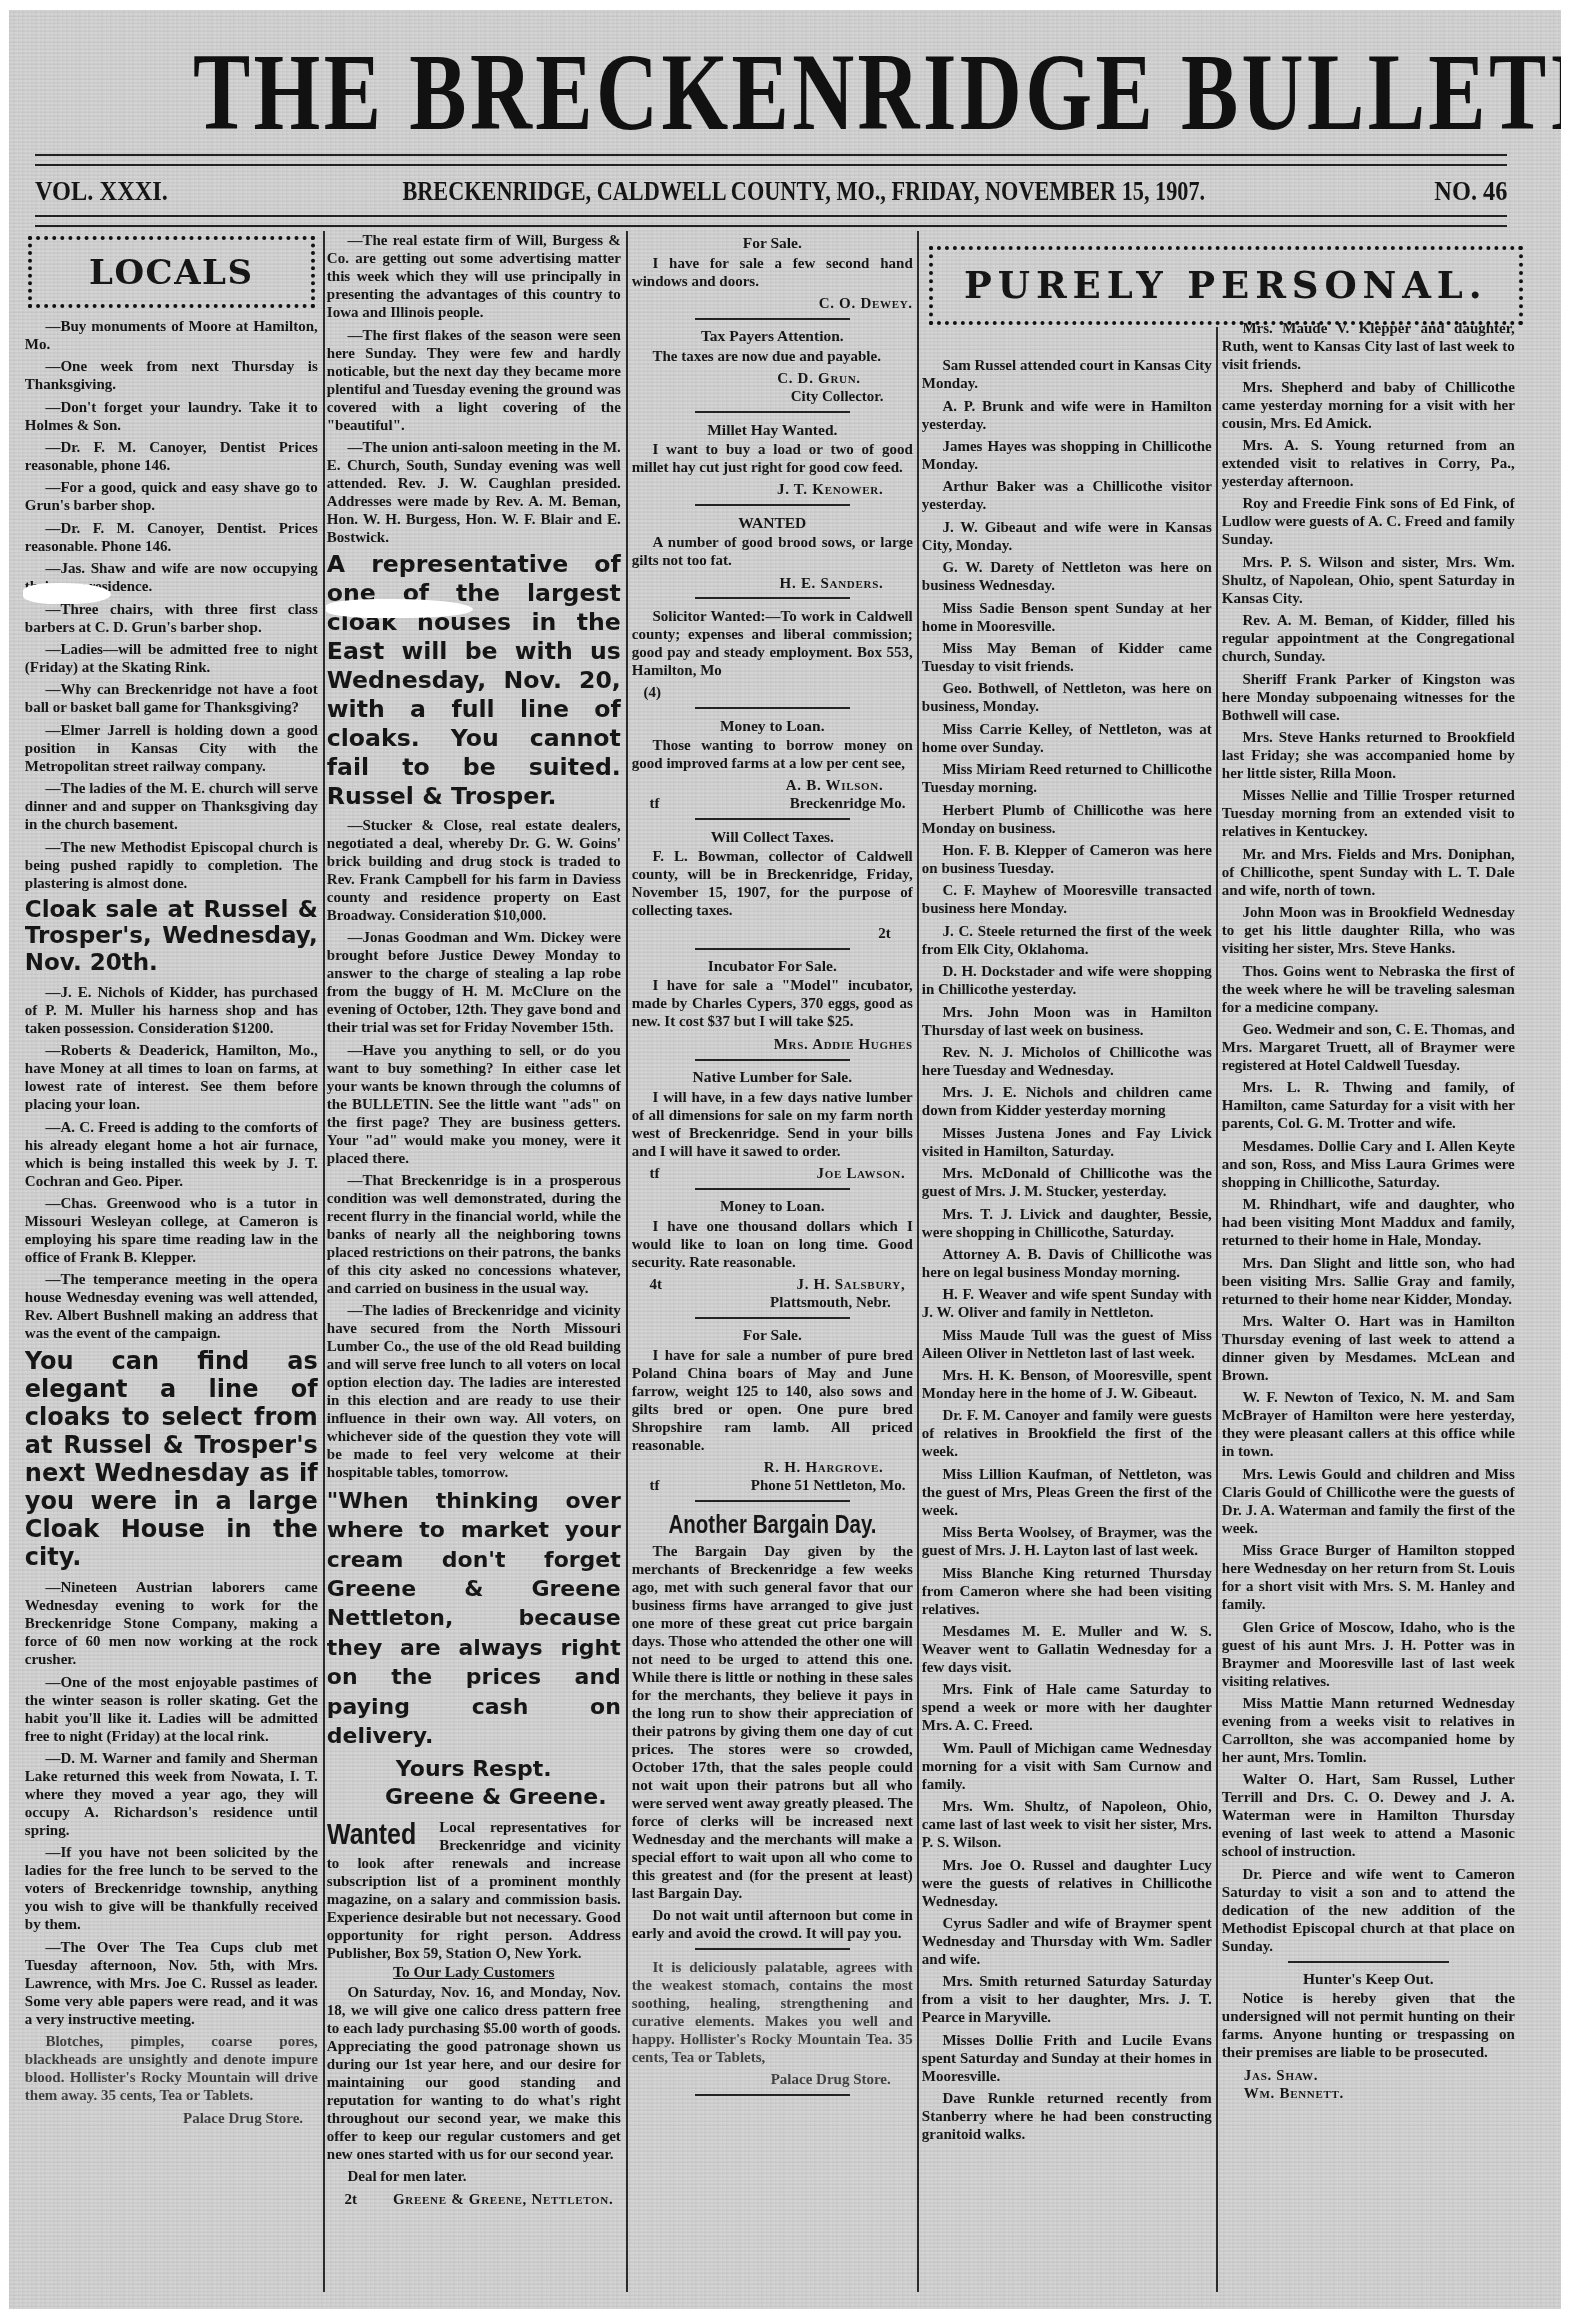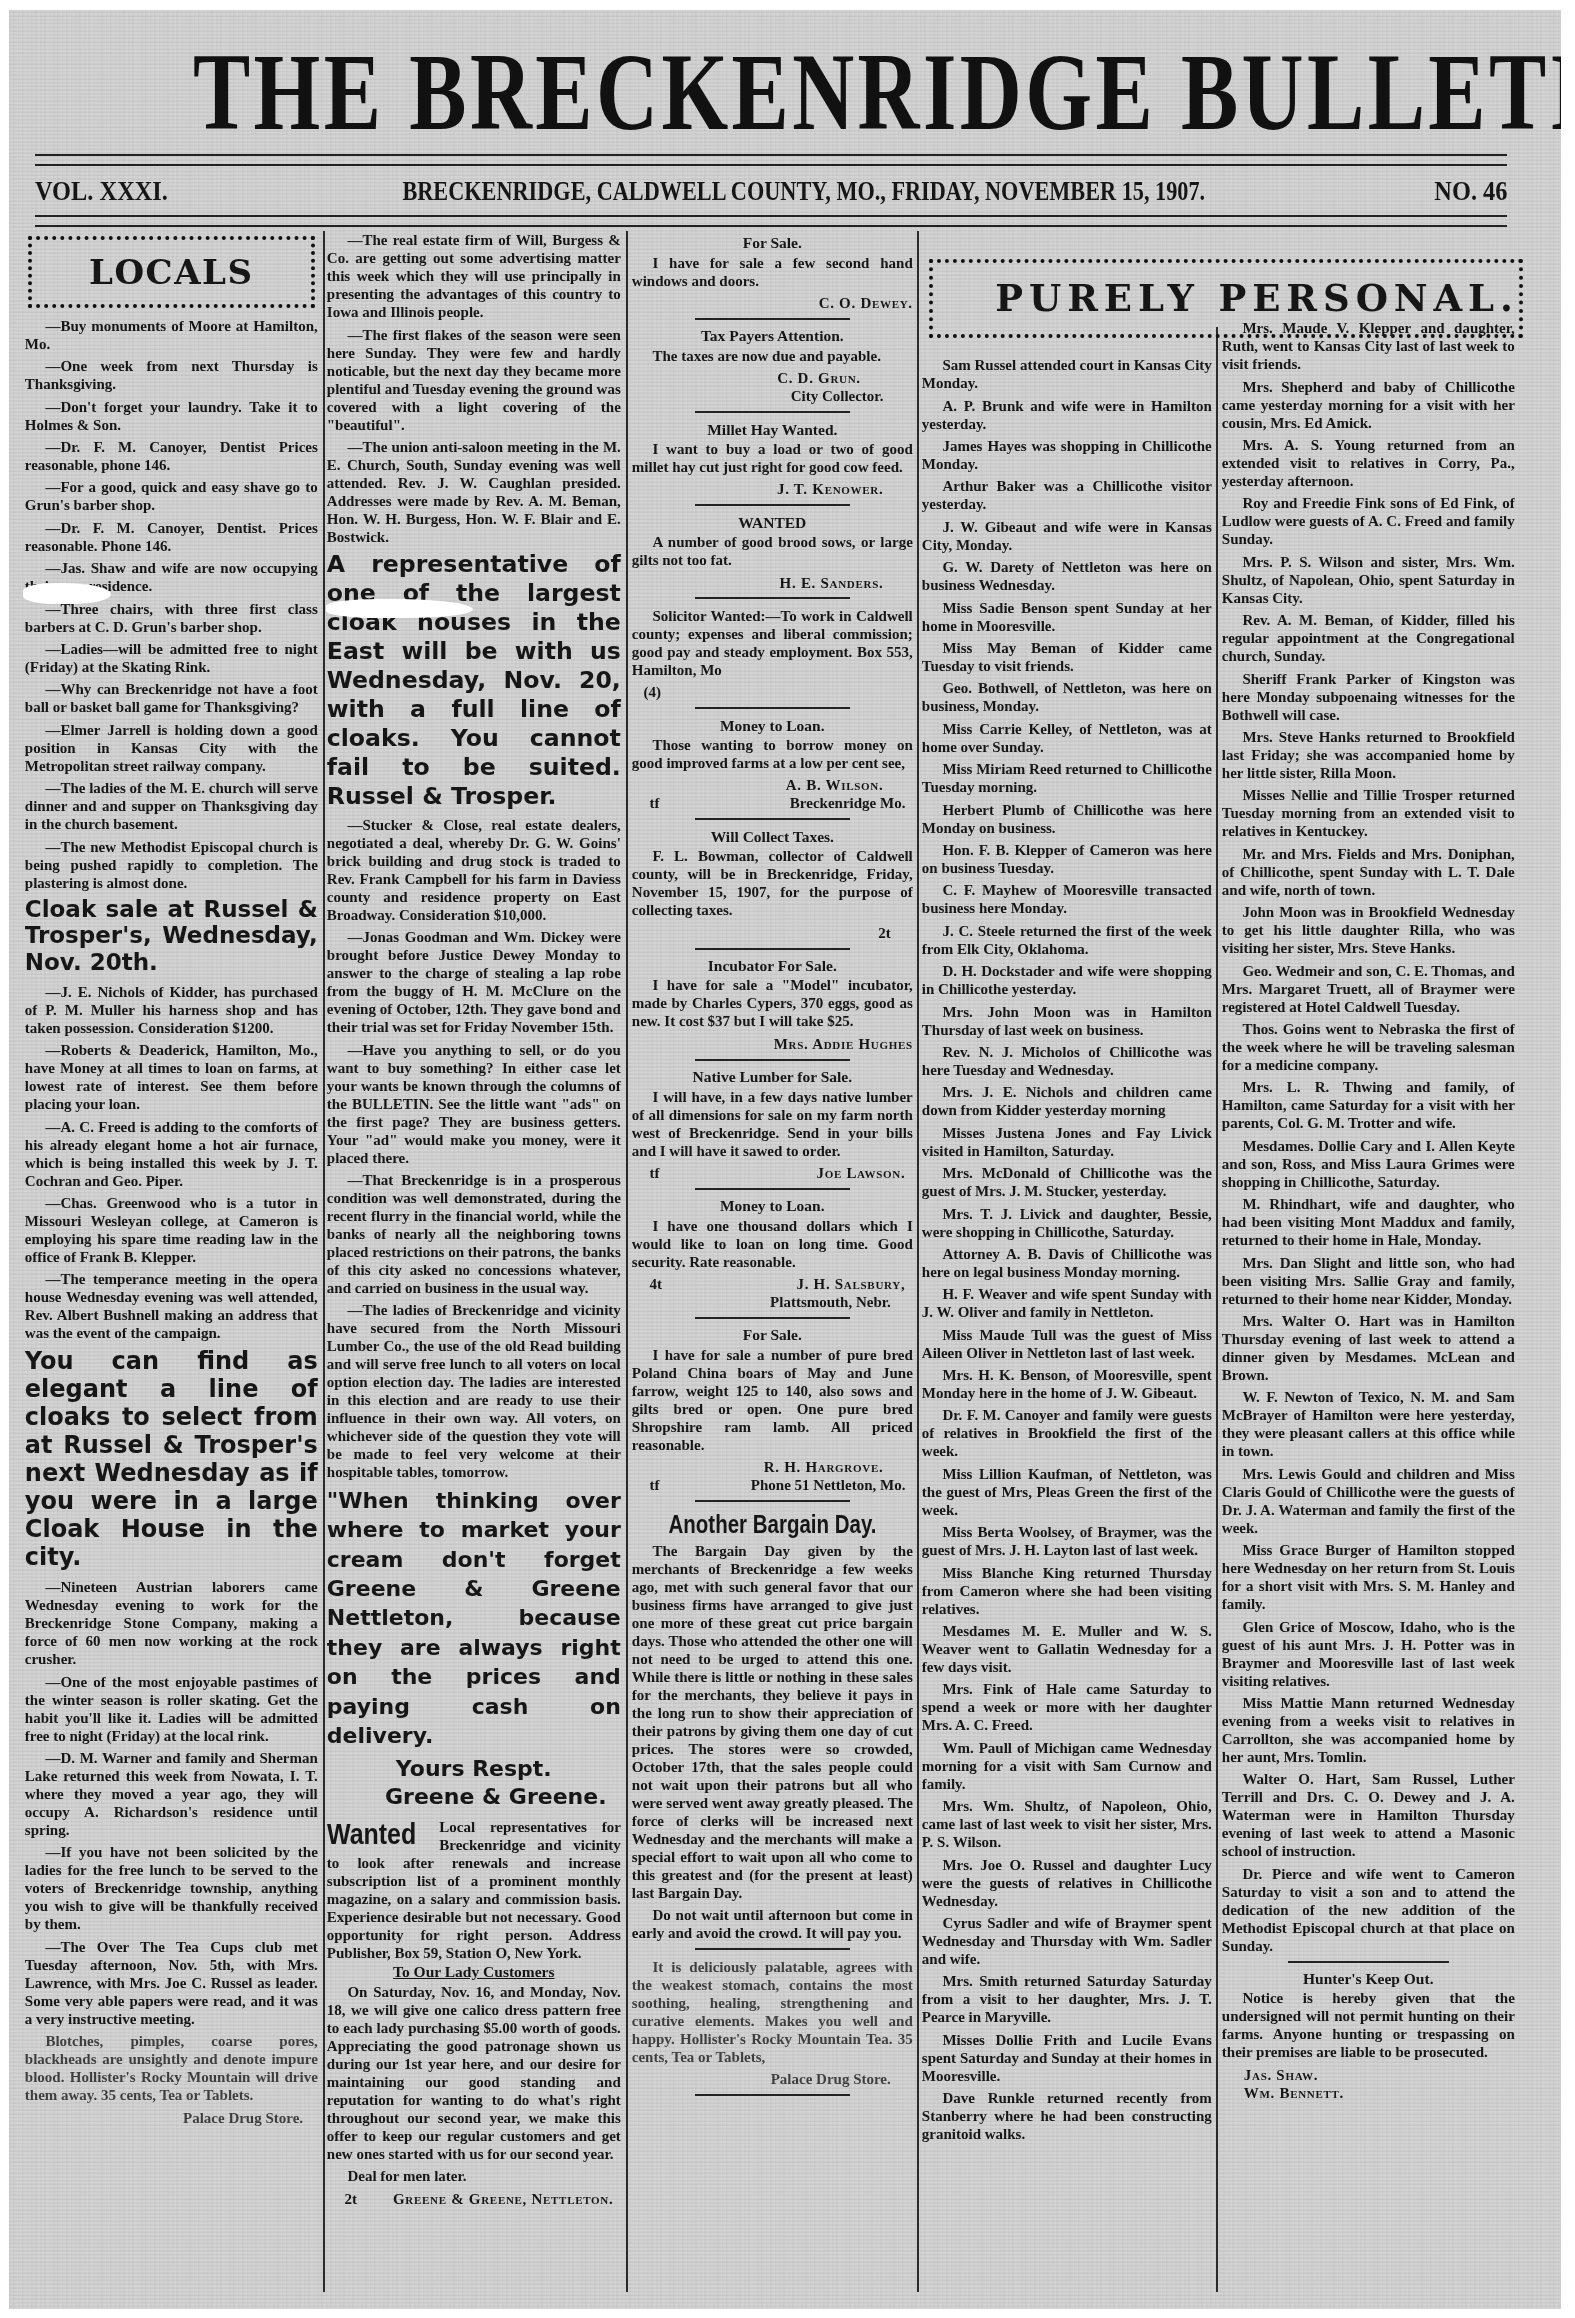--- a/index.html
+++ b/index.html
@@ -62,22 +62,22 @@
 
   .boxhead {
     position: relative; margin: 4.4px 2.9px 8.8px 2.9px; padding: 13.2px 7.4px;
     border: 4.4px dotted #111; text-align: center;
   }
   .boxhead .t {
     font-family: "DejaVu Serif", serif; font-weight: bold;
     font-size: 34px; letter-spacing: 1.5px; line-height: 38px;
   }
   .ppbox {
-    position: absolute; left: 920px; top: 249px; width: 586px; height: 71px;
-    border: 4.4px dotted #111; text-align: right;
+    position: absolute; left: 920px; top: 236px; width: 586px; height: 71px;
+    border: 4.4px dotted #111; text-align: center;
   }
   .ppbox .t {
     font-family: "DejaVu Serif", serif; font-weight: bold;
     font-size: 37px; letter-spacing: 5.9px; line-height: 71px;
   }
   .bigad {
     font-family: "DejaVu Sans", sans-serif; font-weight: bold;
     font-size: 23px; line-height: 26.5px; text-align: justify; margin: 4.4px 0 7.4px 0;
   }
   .bigad2 {
@@ -329,22 +329,22 @@
     <p class="para">Mrs. Shepherd and baby of Chillicothe came yesterday morning for a visit with her cousin, Mrs. Ed Amick.</p>
     <p class="para">Mrs. A. S. Young returned from an extended visit to relatives in Corry, Pa., yesterday afternoon.</p>
     <p class="para">Roy and Freedie Fink sons of Ed Fink, of Ludlow were guests of A. C. Freed and family Sunday.</p>
     <p class="para">Mrs. P. S. Wilson and sister, Mrs. Wm. Shultz, of Napolean, Ohio, spent Saturday in Kansas City.</p>
     <p class="para">Rev. A. M. Beman, of Kidder, filled his regular appointment at the Congregational church, Sunday.</p>
     <p class="para">Sheriff Frank Parker of Kingston was here Monday subpoenaing witnesses for the Bothwell will case.</p>
     <p class="para">Mrs. Steve Hanks returned to Brookfield last Friday; she was accompanied home by her little sister, Rilla Moon.</p>
     <p class="para">Misses Nellie and Tillie Trosper returned Tuesday morning from an extended visit to relatives in Kentuckey.</p>
     <p class="para">Mr. and Mrs. Fields and Mrs. Doniphan, of Chillicothe, spent Sunday with L. T. Dale and wife, north of town.</p>
     <p class="para">John Moon was in Brookfield Wednesday to get his little daughter Rilla, who was visiting her sister, Mrs. Steve Hanks.</p>
+    <p class="para">Thos. Goins went to Nebraska the first of the week where he will be traveling salesman for a medicine company.</p>
     <p class="para">Geo. Wedmeir and son, C. E. Thomas, and Mrs. Margaret Truett, all of Braymer were registered at Hotel Caldwell Tuesday.</p>
-    <p class="para">Thos. Goins went to Nebraska the first of the week where he will be traveling salesman for a medicine company.</p>
     <p class="para">Mrs. L. R. Thwing and family, of Hamilton, came Saturday for a visit with her parents, Col. G. M. Trotter and wife.</p>
     <p class="para">Mesdames. Dollie Cary and I. Allen Keyte and son, Ross, and Miss Laura Grimes were shopping in Chillicothe, Saturday.</p>
     <p class="para">M. Rhindhart, wife and daughter, who had been visiting Mont Maddux and family, returned to their home in Hale, Monday.</p>
     <p class="para">Mrs. Dan Slight and little son, who had been visiting Mrs. Sallie Gray and family, returned to their home near Kidder, Monday.</p>
     <p class="para">Mrs. Walter O. Hart was in Hamilton Thursday evening of last week to attend a dinner given by Mesdames. McLean and Brown.</p>
     <p class="para">W. F. Newton of Texico, N. M. and Sam McBrayer of Hamilton were here yesterday, they were pleasant callers at this office while in town.</p>
     <p class="para">Mrs. Lewis Gould and children and Miss Claris Gould of Chillicothe were the guests of Dr. J. A. Waterman and family the first of the week.</p>
     <p class="para">Miss Grace Burger of Hamilton stopped here Wednesday on her return from St. Louis for a short visit with Mrs. S. M. Hanley and family.</p>
     <p class="para">Glen Grice of Moscow, Idaho, who is the guest of his aunt Mrs. J. H. Potter was in Braymer and Mooresville last of last week visiting relatives.</p>
     <p class="para">Miss Mattie Mann returned Wednesday evening from a weeks visit to relatives in Carrollton, she was accompanied home by her aunt, Mrs. Tomlin.</p>

